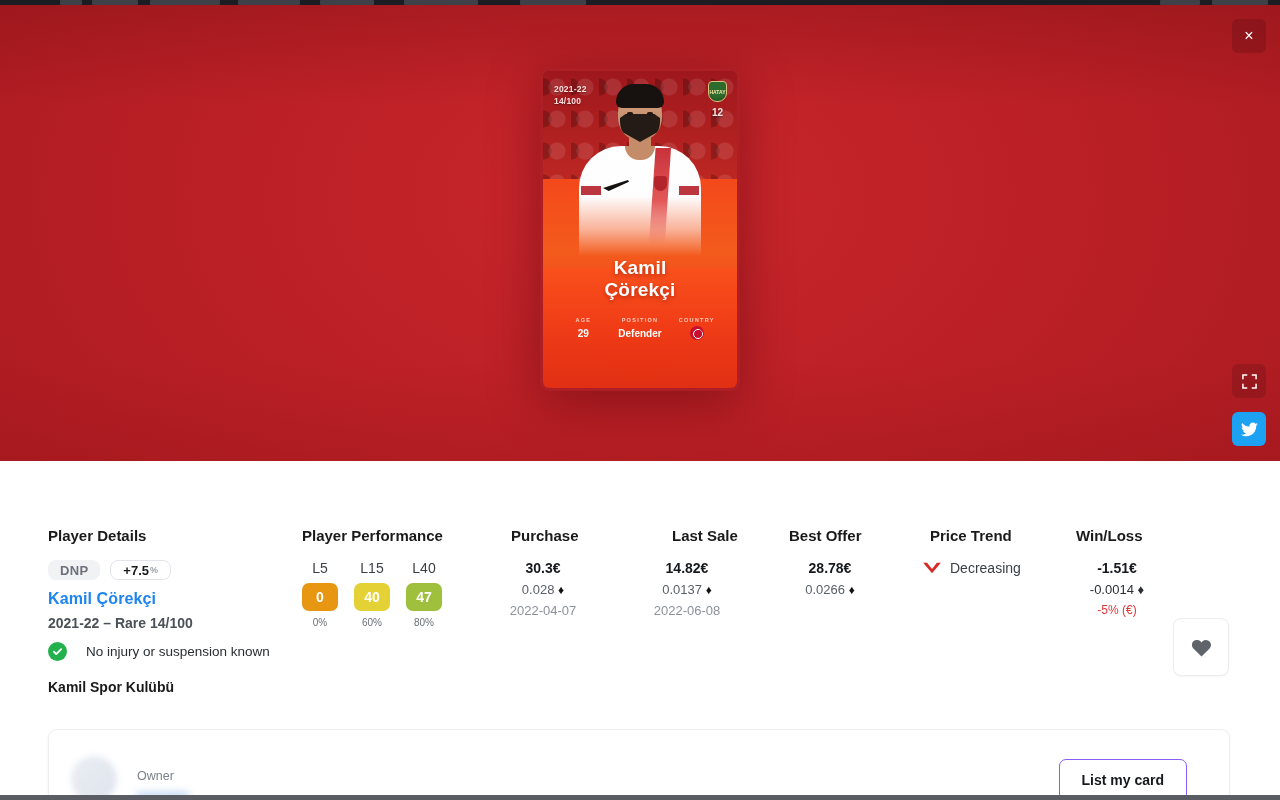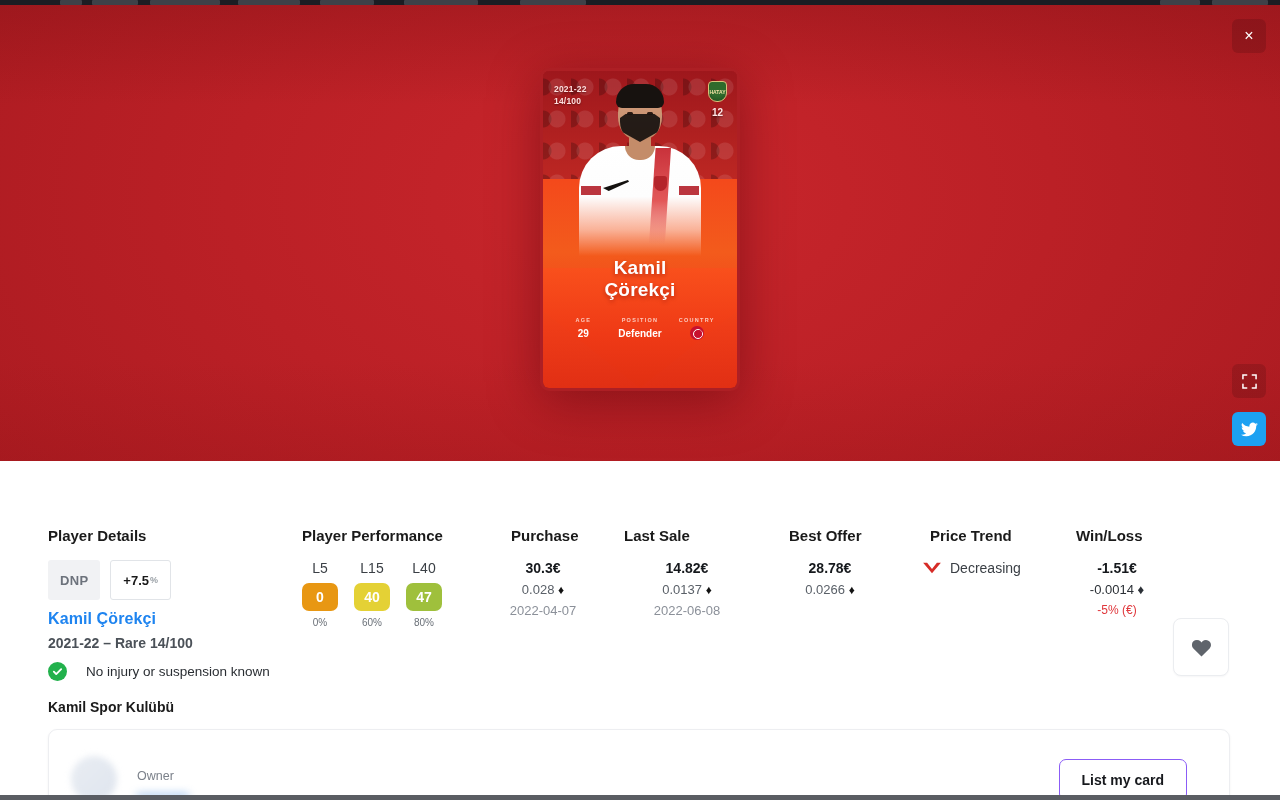--- a/index.html
+++ b/index.html
@@ -203,21 +203,21 @@
   .panel { position: absolute; top: 461px; left: 0; width: 1280px; height: 339px; background:#fff; }
   .col-title {
     position: absolute; font-size: 15px; font-weight: 700; color: #1a1a1a;
     white-space: nowrap;
   }
 
   
   .pd { position: absolute; left: 48px; top: 99px; width: 260px; }
   .pill-row { display: flex; gap: 10px; align-items: center; }
   .pill {
-    height: 40px; padding: 0 12px; border-radius: 3px;
+    height: 20px; padding: 0 12px; border-radius: 8px;
     display: flex; align-items: center; justify-content: center;
     font-size: 13px; font-weight: 600;
   }
   .pill.dnp { background:#f1f2f4; color:#6c727b; letter-spacing:.3px; }
   .pill.bonus { background:#fff; border:1px solid #e1e4e8; color:#1a1a1a; }
   .pill.bonus sup { font-size: 9px; color:#9aa0a6; margin-left:1px; font-weight:600; }
 
   .player-name {
     margin-top: 10px;
     font-size: 16px; font-weight: 700; color: #1e84f0; letter-spacing:.1px;
@@ -397,21 +397,21 @@
         </div>
       </div>
     </div>
   </div>
 
   <div class="panel">
 
     <div class="col-title" style="left:48px;  top:66px;">Player Details</div>
     <div class="col-title" style="left:302px; top:66px;">Player Performance</div>
     <div class="col-title" style="left:511px; top:66px;">Purchase</div>
-    <div class="col-title" style="left:624px; top:66px;">Last Sale</div>
+    <div class="col-title" style="left:672px; top:66px;">Last Sale</div>
     <div class="col-title" style="left:789px; top:66px;">Best Offer</div>
     <div class="col-title" style="left:930px; top:66px;">Price Trend</div>
     <div class="col-title" style="left:1076px;top:66px;">Win/Loss</div>
 
     <div class="pd">
       <div class="pill-row">
         <div class="pill dnp">DNP</div>
         <div class="pill bonus">
           <span>+7.5</span>
             <sup>%</sup>

